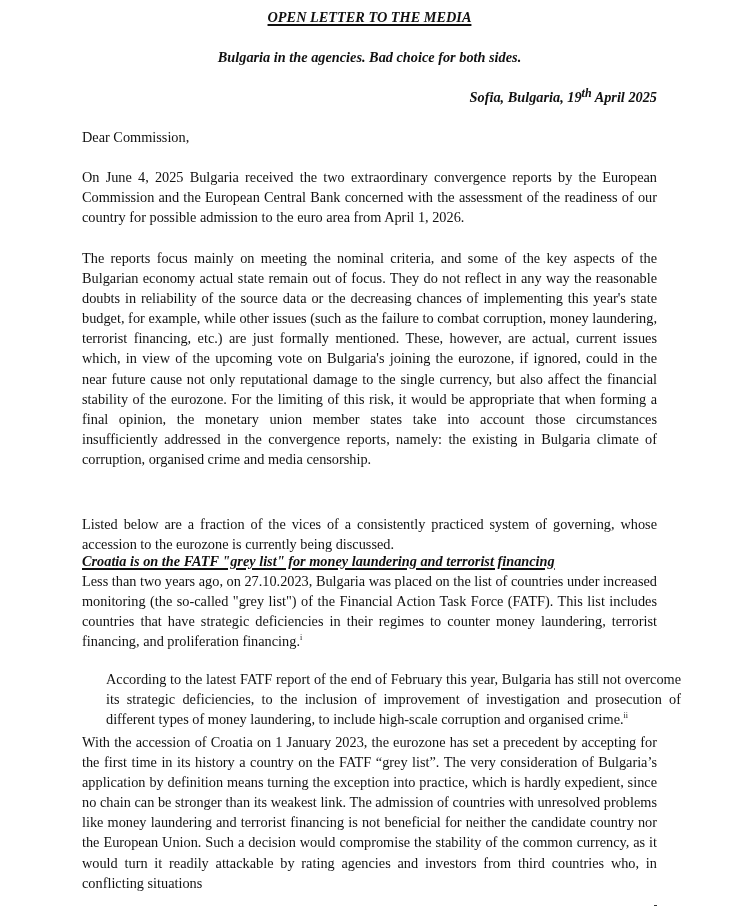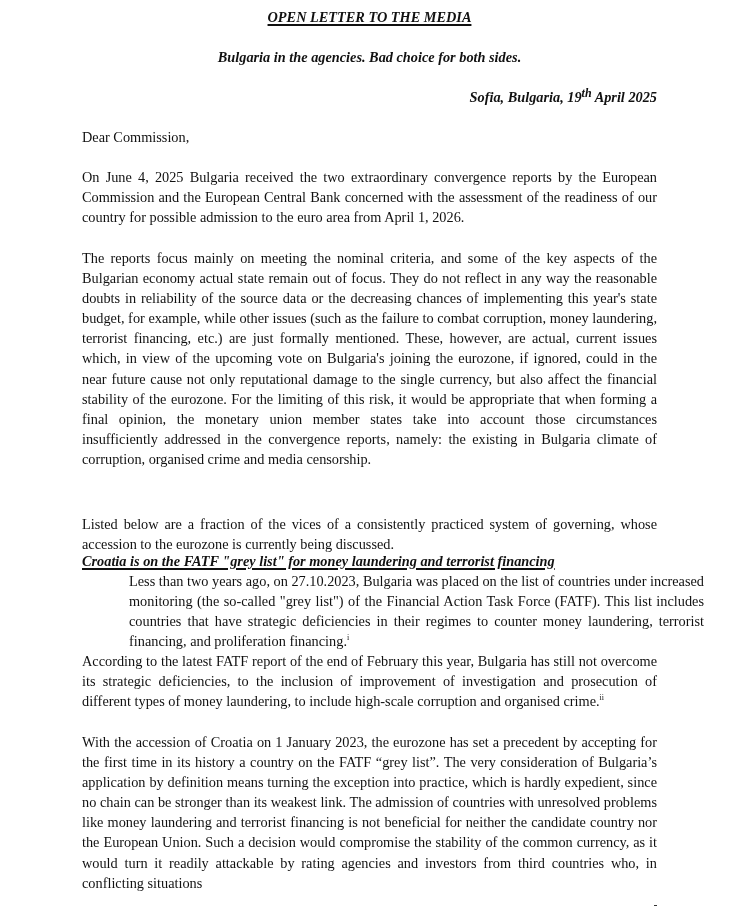--- a/index.html
+++ b/index.html
@@ -64,22 +64,22 @@
   .p2 { top: 248px; }
   .p3 { top: 514px; }
   .section-heading {
     top: 551px;
     font-weight: bold;
     font-style: italic;
     text-decoration: underline;
     text-decoration-thickness: 1.5px;
     text-underline-offset: 2px;
   }
-  .p4 { top: 571px; margin-left: 47px; }
-  .p5 { top: 651px; }
+  .p4 { top: 571px; }
+  .p5 { top: 669px; margin-left: 24px; }
   .p6 { top: 732px; }
   .fn {
     font-size: 8px;
     line-height: 0;
     vertical-align: 6px;
   }
   .page-mark {
     position: absolute;
     left: 654px;
     top: 905px;

